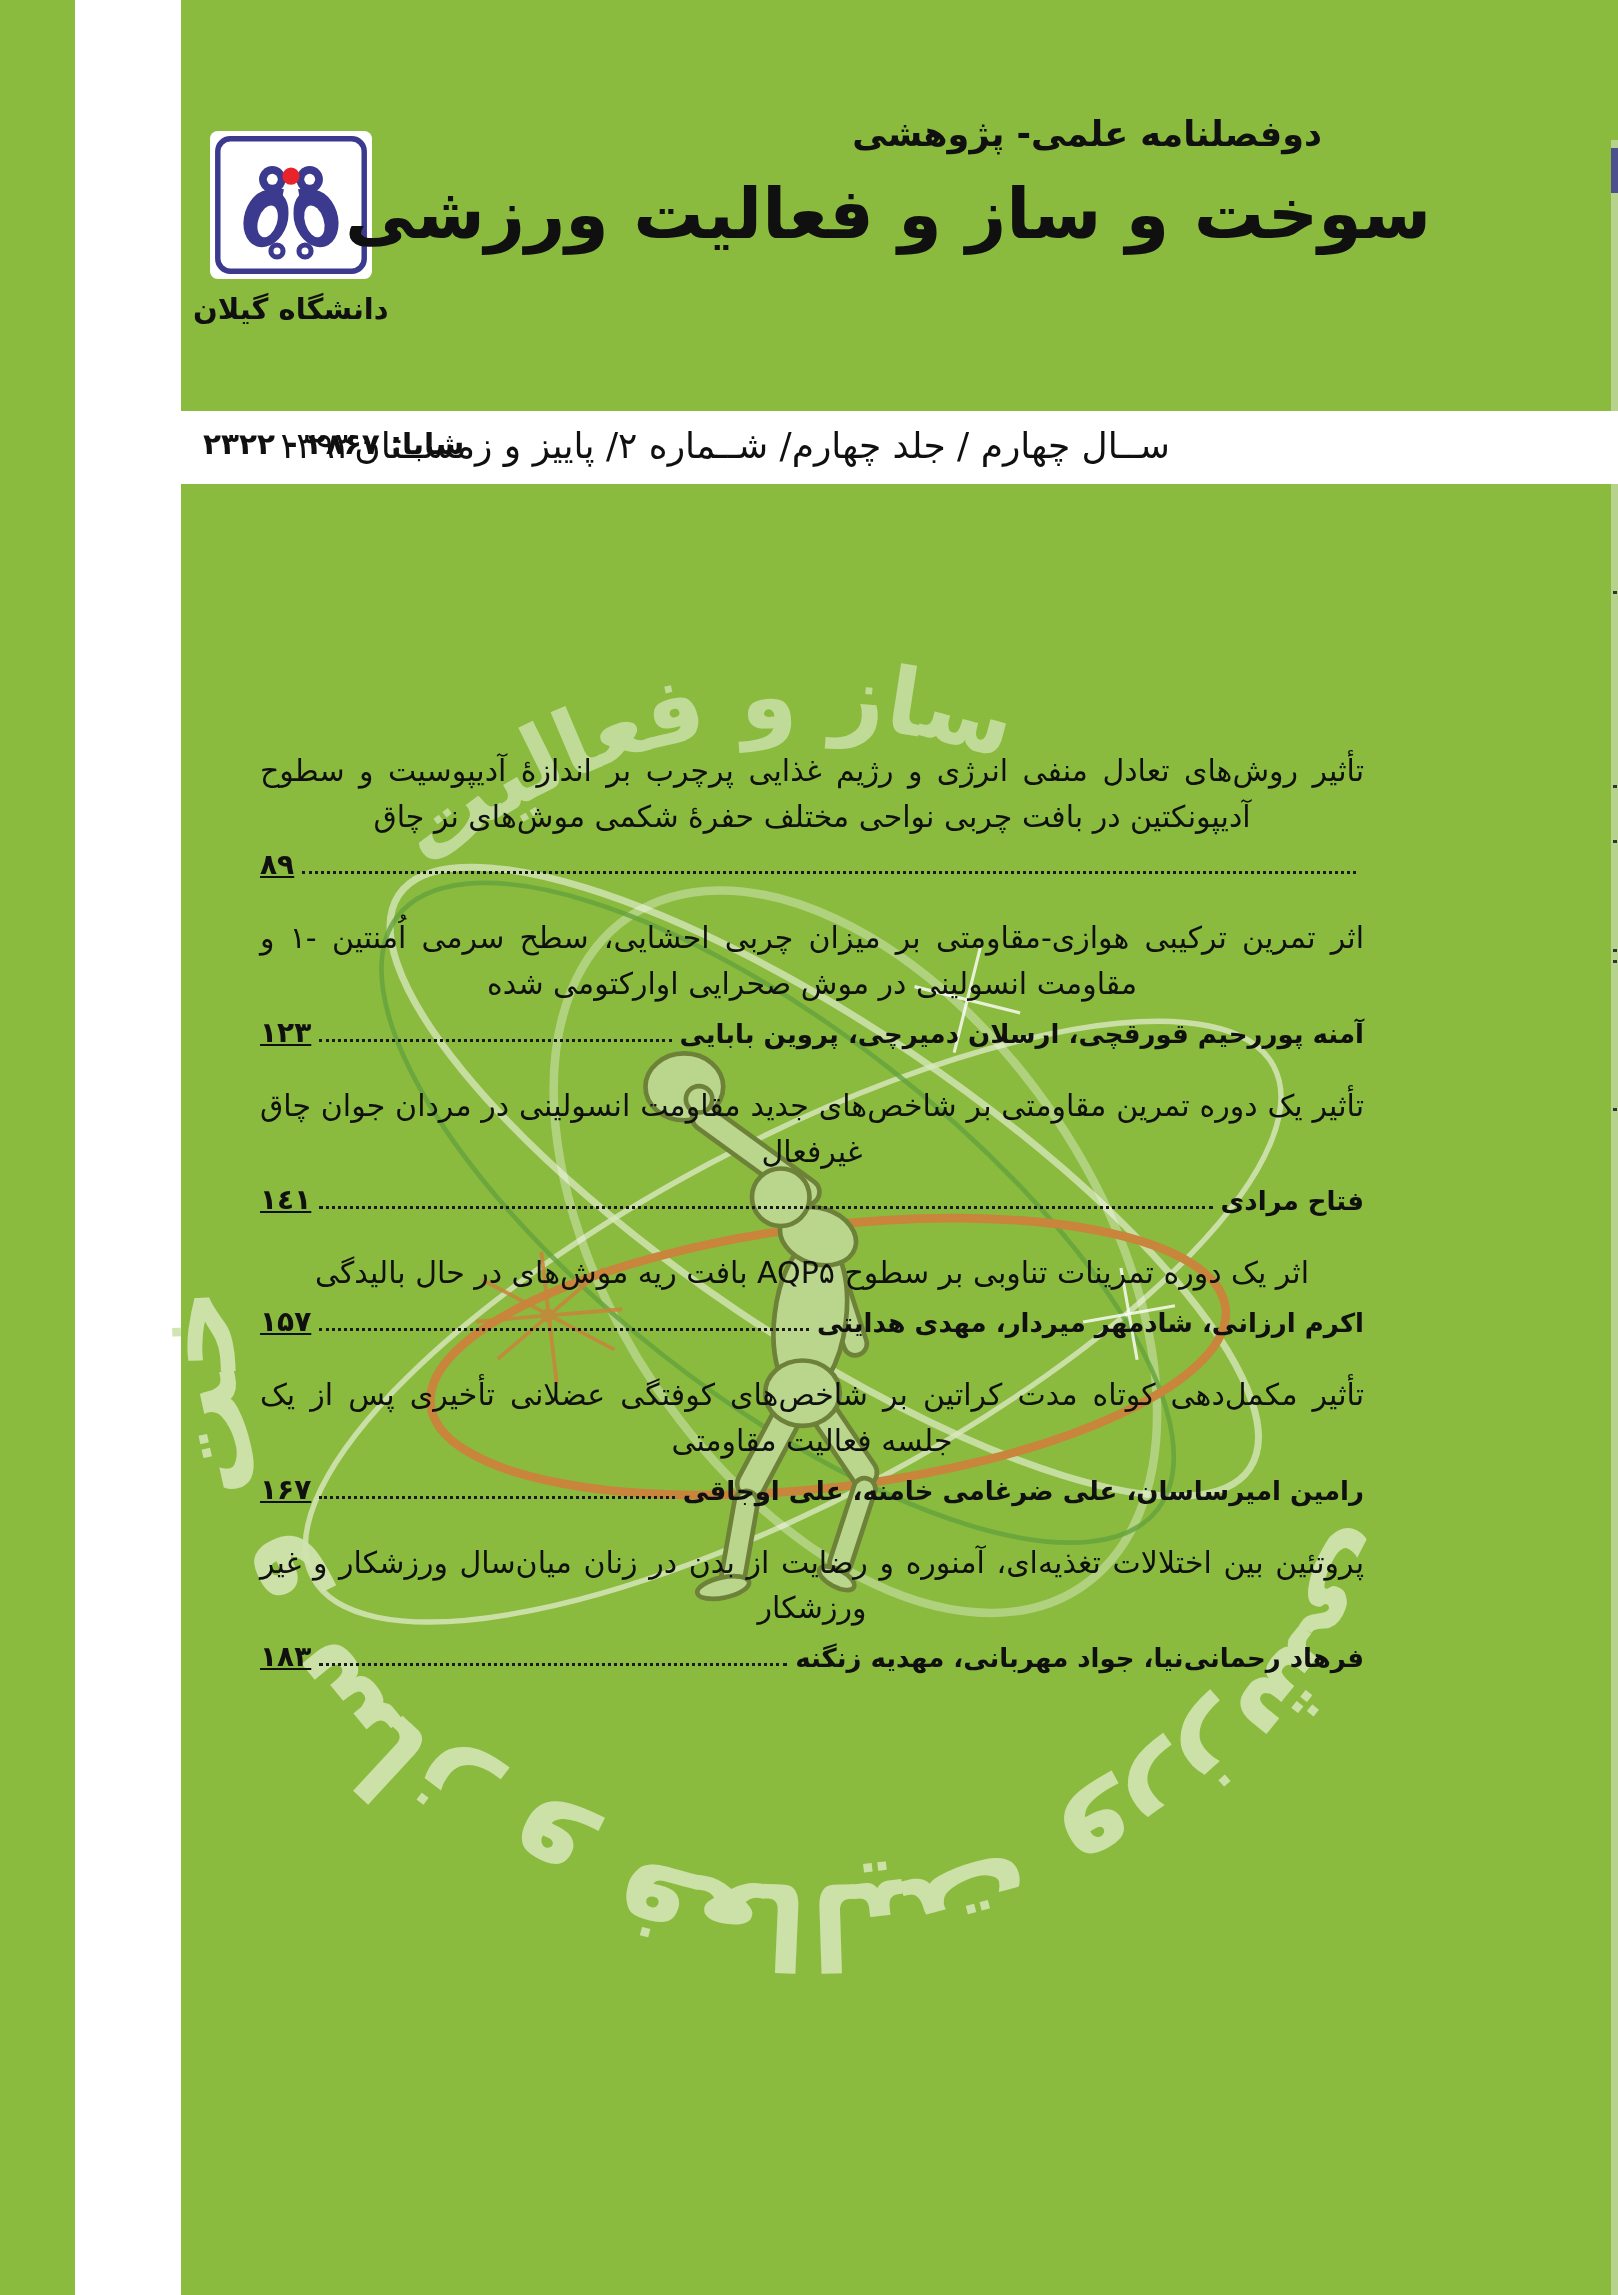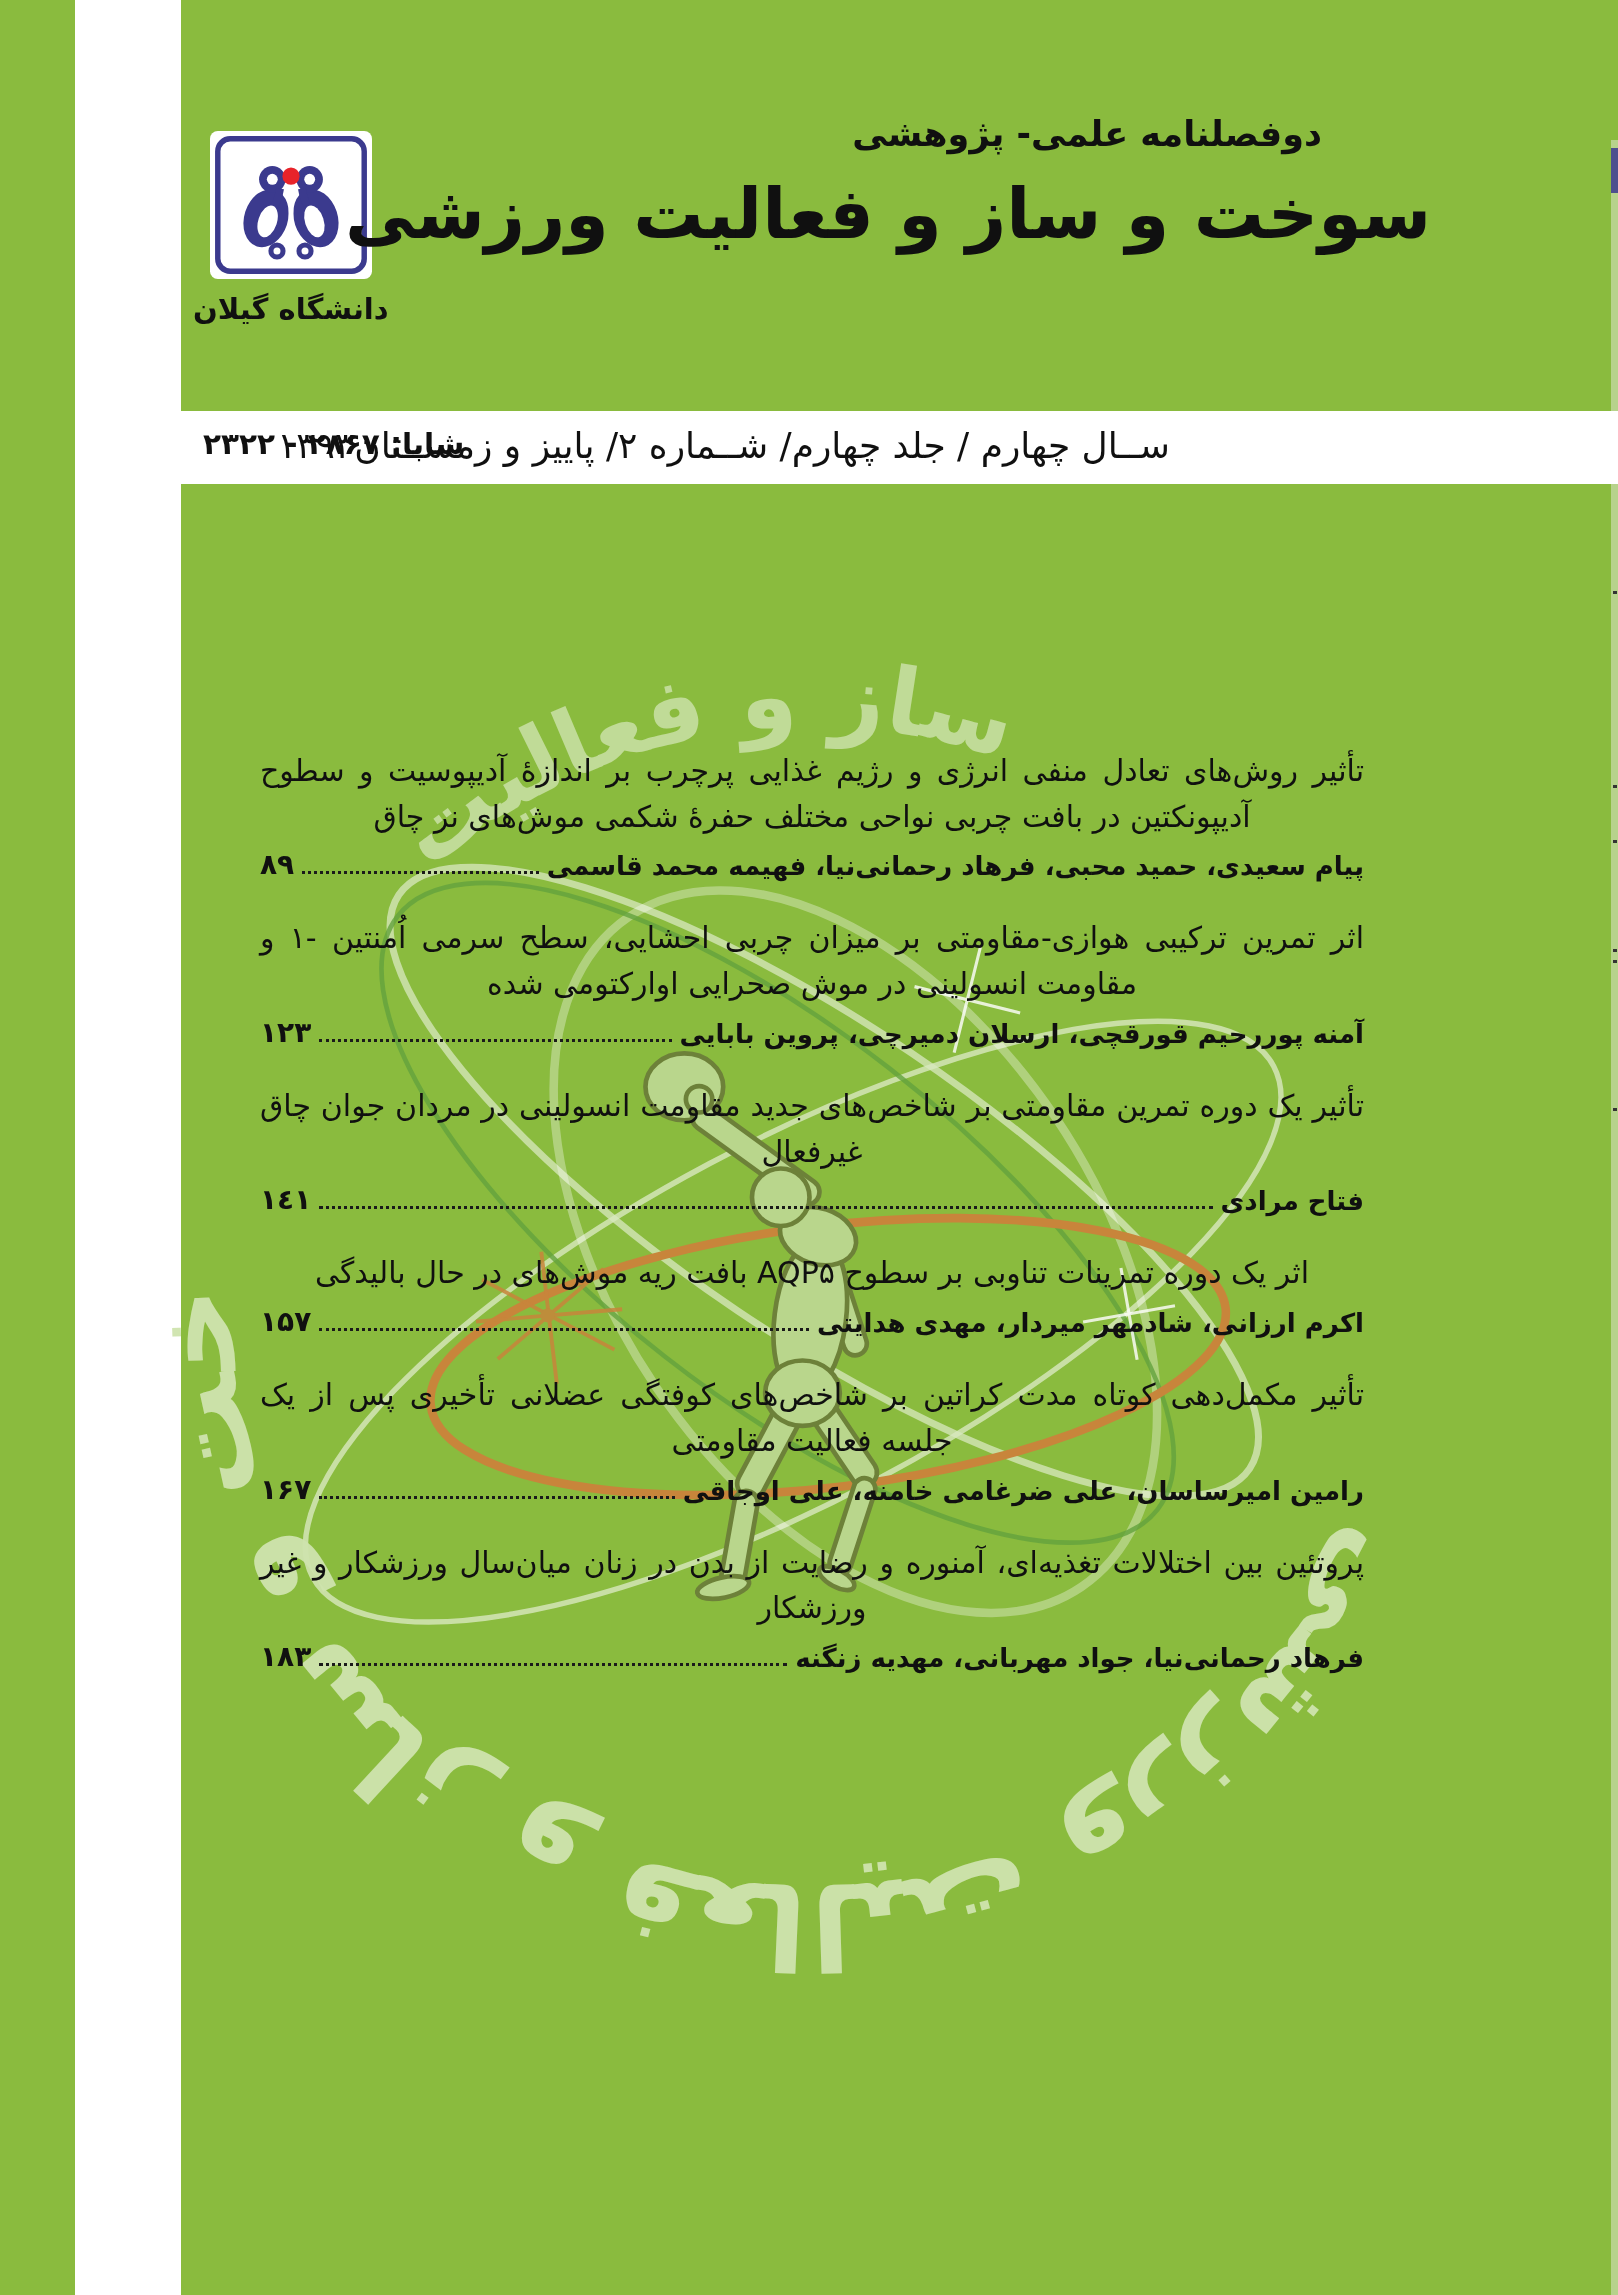--- a/index.html
+++ b/index.html
@@ -26,21 +26,21 @@
   .issue-bar{position:absolute;left:75px;top:411px;width:1544px;height:73px;background:#ffffff;z-index:3;}
   .issue-info{position:absolute;right:449px;top:14px;font-size:36px;font-weight:normal;direction:rtl;}
   .issn{position:absolute;left:128px;top:15.6px;font-size:29.5px;font-weight:bold;direction:rtl;}
   
   .toc{position:absolute;left:260px;top:748px;width:1104px;z-index:4;direction:rtl;}
   .entry{margin-bottom:34px;}
   .entry .title{font-size:30px;font-weight:normal;line-height:1.52;text-align:justify;text-align-last:center;}
   .entry .authors-row{display:flex;align-items:flex-end;margin-top:9.3px;}
   .entry .authors{font-size:26px;font-weight:bold;white-space:nowrap;}
   .entry .dots{flex:1 1 auto;border-bottom:3.1px dotted #1a1a1a;margin:0 7.8px;transform:translateY(-7px);min-width:31px;}
-  .entry .pnum{font-size:28px;font-weight:bold;white-space:nowrap;}
+  .entry .pnum{font-size:28px;font-weight:bold;white-space:nowrap;text-decoration:underline;}
 </style>
 </head>
 <body>
 
 <div class="page">
 
   <div class="band-left"></div>
   <div class="stripe-white"></div>
   <div class="main-panel"></div>
 
@@ -139,21 +139,20 @@
   <div class="issue-bar">
     <div class="issue-info">ســال چهارم / جلد چهارم/ شــماره ۲/ پاییز و زمســتان۱۳۹۳</div>
     <div class="issn">شاپا: ۲۸۶۷ - ۲۳۲۲</div>
   </div>
 
   <div class="toc">
 
     <div class="entry">
       <div class="title">تأثیر روش‌های تعادل منفی انرژی و رژیم غذایی پرچرب بر اندازۀ آدیپوسیت و سطوح آدیپونکتین در بافت چربی نواحی مختلف حفرۀ شکمی موش‌های نر چاق</div>
       <div class="authors-row">
-        <span class="authors">پیام سعیدی، حمید محبی، فرهاد رحمانی‌نیا، فهیمه محمد قاسمی</span>
         <span class="dots"></span>
         <span class="pnum">۸۹</span>
       </div>
     </div>
 
 
     <div class="entry">
       <div class="title">اثر تمرین ترکیبی هوازی-مقاومتی بر میزان چربی احشایی، سطح سرمی اُمنتین -۱ و مقاومت انسولینی در موش صحرایی اوارکتومی شده</div>
       <div class="authors-row">
         <span class="authors">آمنه پوررحیم قورقچی، ارسلان دمیرچی، پروین بابایی</span>

